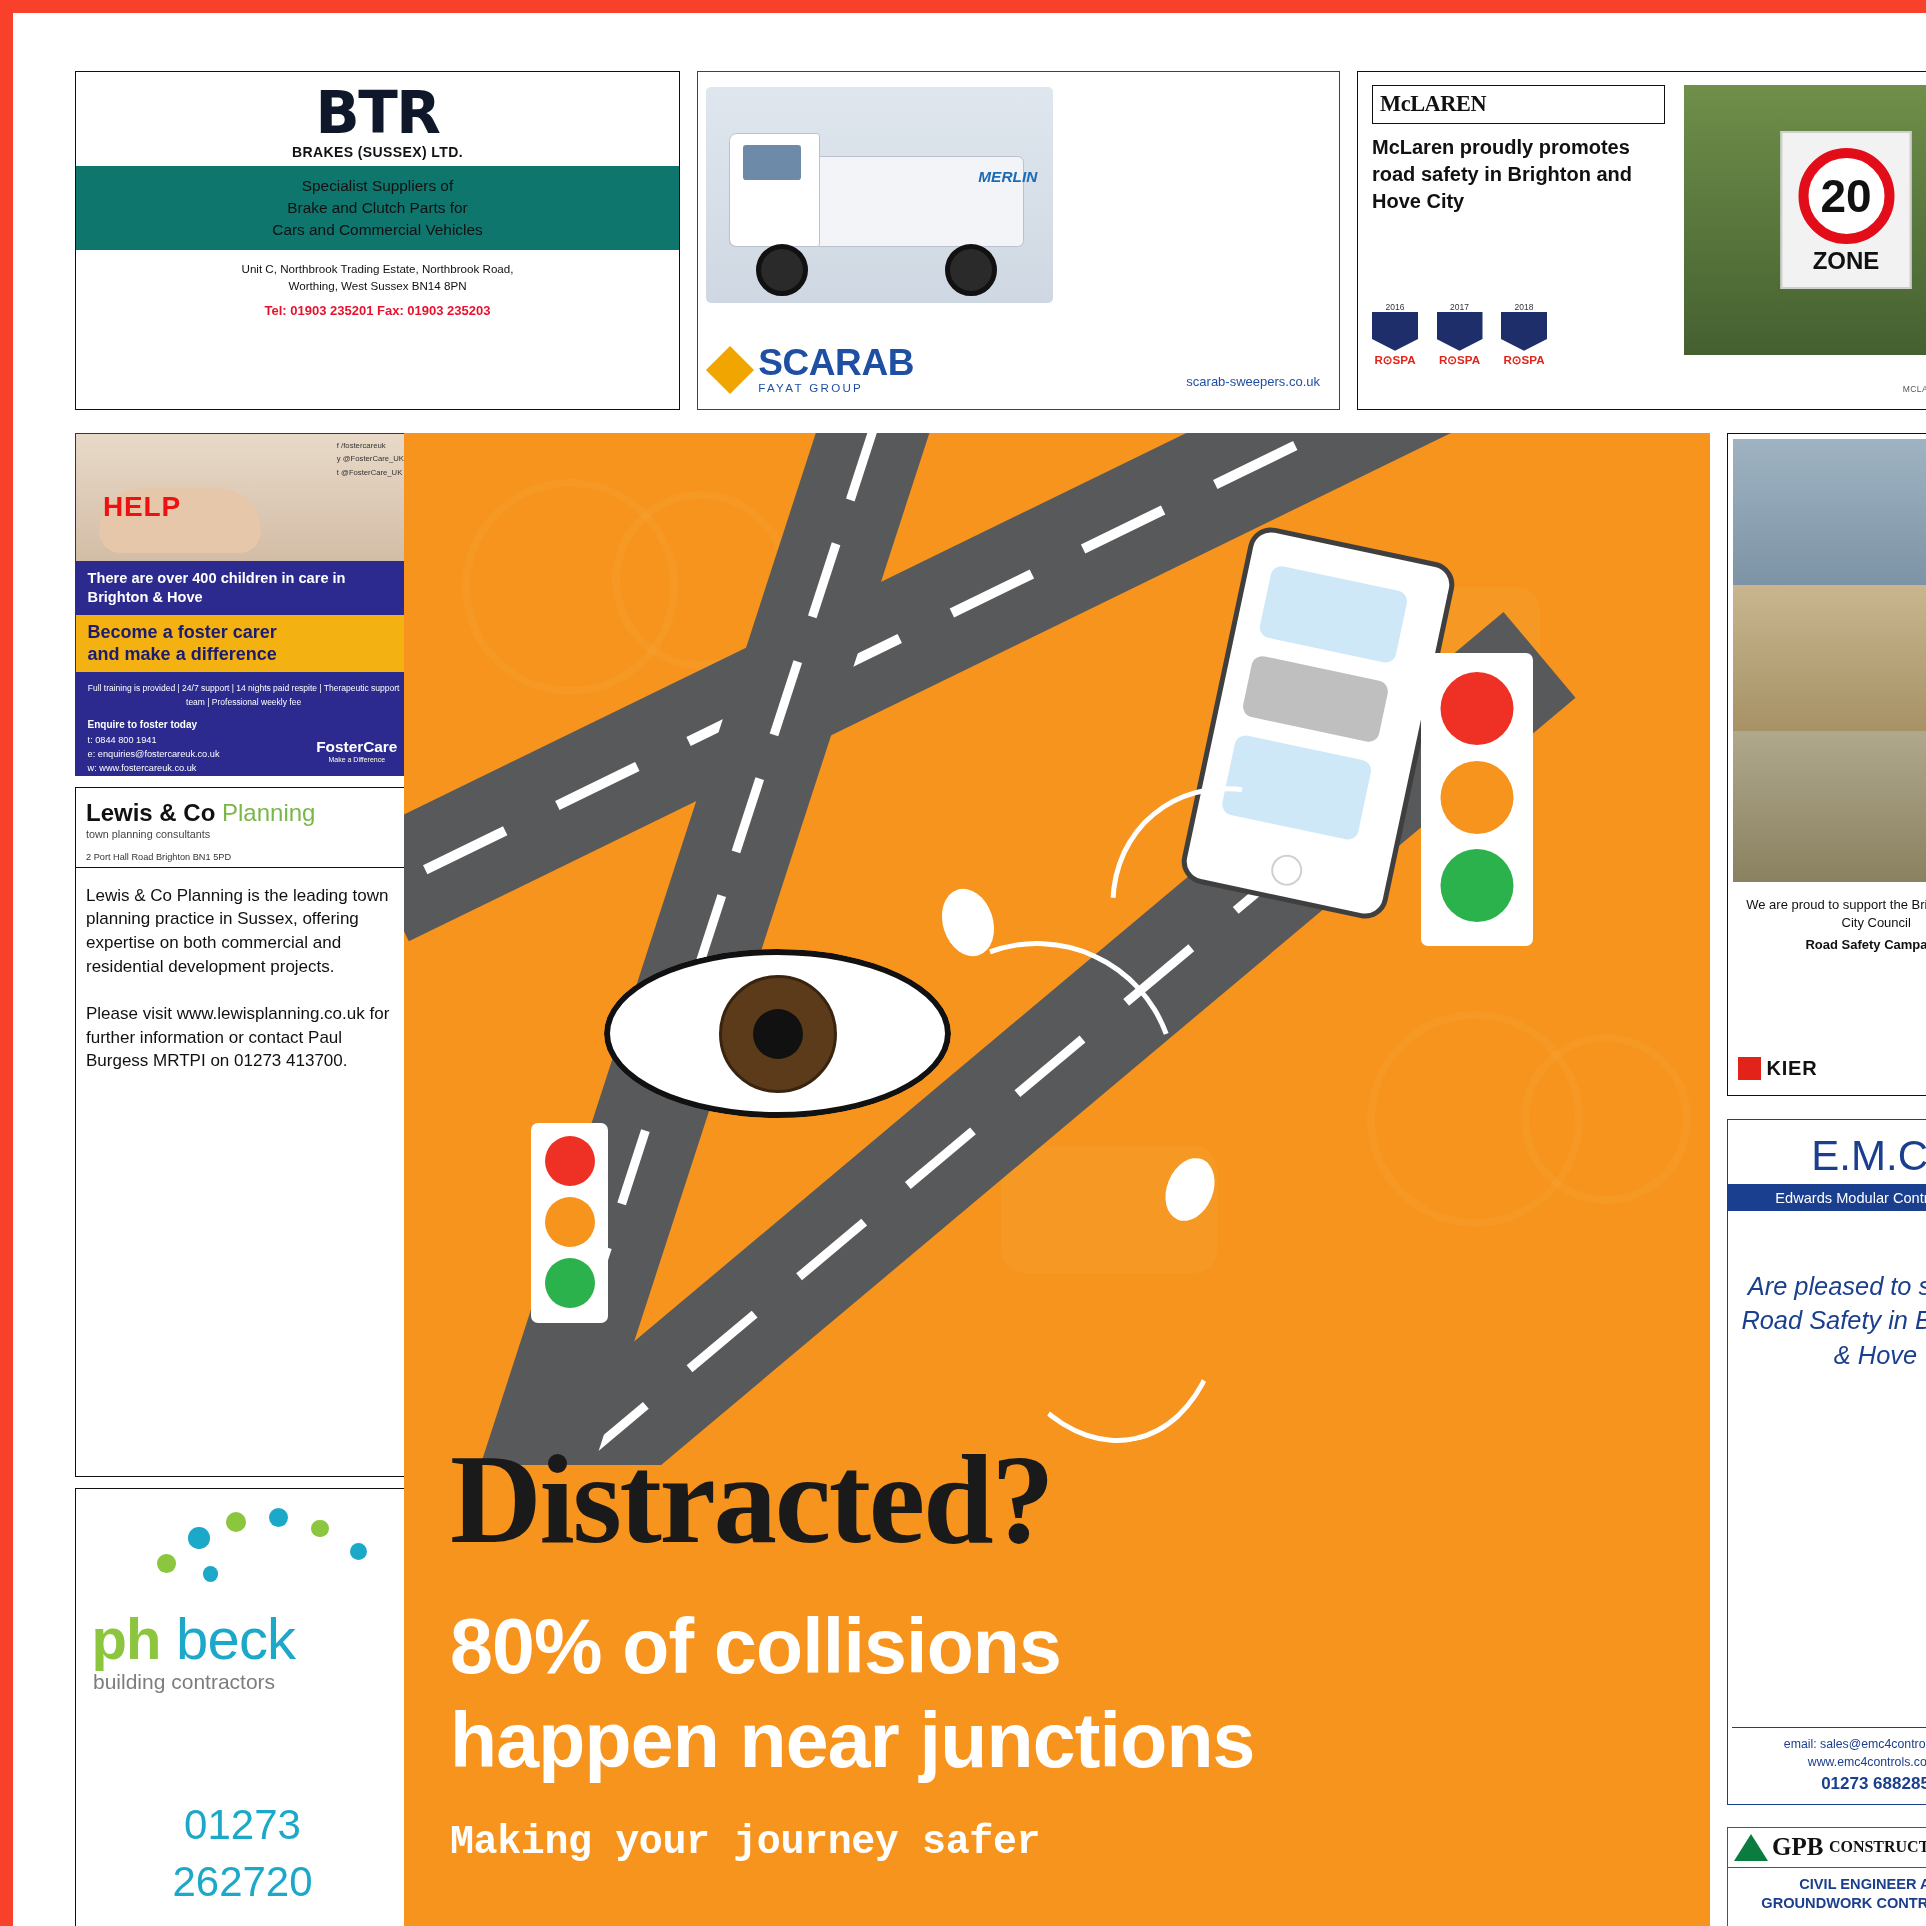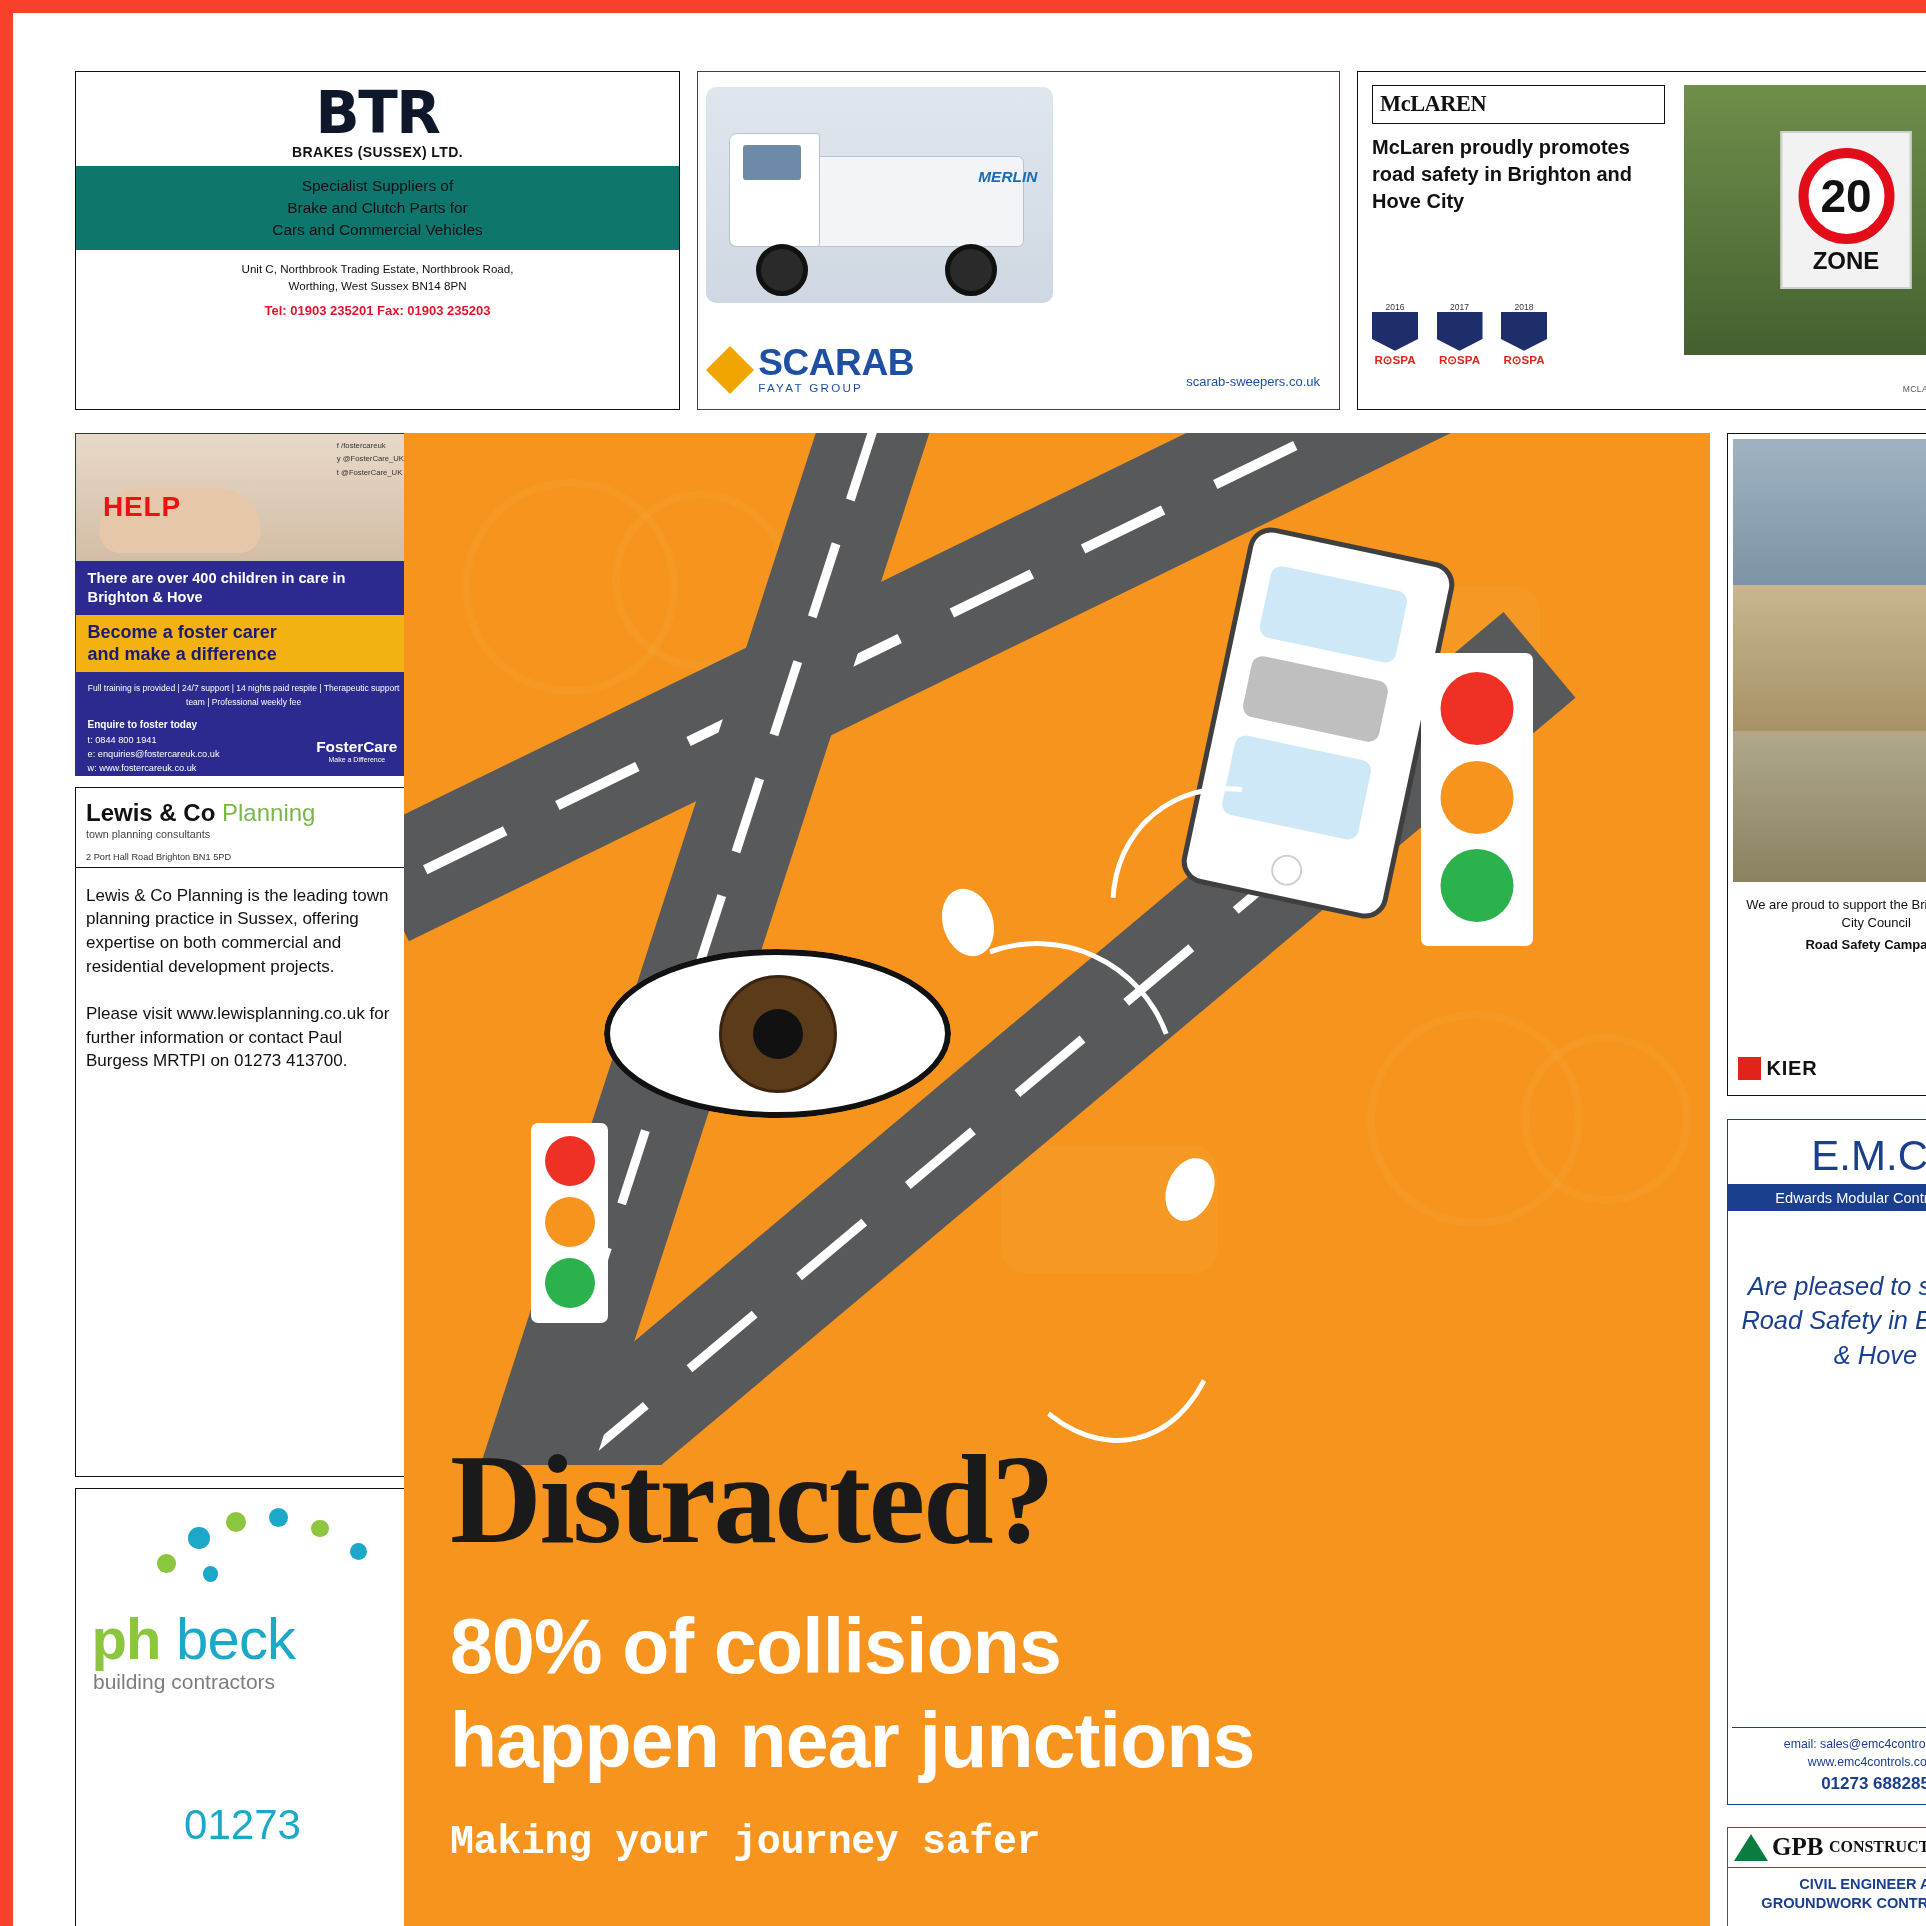--- a/index.html
+++ b/index.html
@@ -26,21 +26,21 @@
   #btr-logo .sub { font-size:14px; font-weight:bold; color:#111; letter-spacing:0.4px; margin-top:2.3px;}
   #btr-grey { background:#0f766e; margin:6.2px 0 0 0; padding:8.5px 0; text-align:center; }
   #btr-grey div { font-size:15.4px; color:#111; line-height:1.45; }
   #btr-addr { text-align:center; margin-top:10px; font-size:11.6px; line-height:1.5; color:#111; }
   #btr-tel { text-align:center; margin-top:8.5px; font-size:13px; font-weight:bold; color:#e8112d; }
 
   #scarab-ad { left:684px; top:58px; width:643px; height:339px; border:1.2px solid #2b3f8c; }
   .scarab-text { position:absolute; left:370px; top:23px; width:250px; color:#1f4fa3; font-size:16.6px; line-height:1.45; }
   .scarab-text .blk2 { margin-top:22.3px; }
   .scarab-truck { position:absolute; left:7.7px; top:15.4px; width:347px; height:216px;
-     background:linear-gradient(#dfe6ee,#cfd8e2); border-radius:10px; overflow:hidden;}
+     background:linear-gradient(#dfe6ee,#cfd8e2); border-radius:5px; overflow:hidden;}
   .truck-body { position:absolute; left:23px; top:69px; width:293px; height:89px; background:#f2f4f7; border:1.5px solid #b9c2cc; border-radius:6.2px;}
   .truck-cab { position:absolute; left:23px; top:46px; width:89px; height:112px; background:#fff; border:1.5px solid #b9c2cc; border-radius:7.7px 3.1px 3.1px 7.7px;}
   .truck-win { position:absolute; left:37px; top:58px; width:58px; height:35px; background:#6d8ba8; border-radius:3.1px;}
   .truck-wheel { position:absolute; bottom:7.7px; width:42px; height:42px; border-radius:50%; background:#2a2a2a; border:5.4px solid #111;}
   .truck-wheel.w1{ left:50px;} .truck-wheel.w2{ left:239px;}
   .truck-merlin{ position:absolute; right:15.4px; top:81px; font-size:15.4px; font-weight:bold; color:#1c6bb5; font-style:italic;}
   .scarab-logo { position:absolute; left:15.4px; bottom:15.4px; display:flex; align-items:center; }
   .scarab-diamond { width:34px; height:34px; background:#f0a500; transform:rotate(45deg); margin-right:10.8px; }
   .scarab-name { font-size:37px; font-weight:bold; color:#1f4fa3; line-height:0.95; letter-spacing:-0.4px;}
   .scarab-sub { font-size:11.6px; color:#1f4fa3; letter-spacing:2.3px;}
@@ -265,20 +265,21 @@
       <div class="ph-dot" style="left:69px;top:7.7px;width:20px;height:20px;background:#8cc63f;"></div>
       <div class="ph-dot" style="left:112px;top:3.9px;width:19px;height:19px;background:#1ca8c9;"></div>
       <div class="ph-dot" style="left:154px;top:15.4px;width:17.7px;height:17.7px;background:#8cc63f;"></div>
       <div class="ph-dot" style="left:193px;top:39px;width:17px;height:17px;background:#1ca8c9;"></div>
       <div class="ph-dot" style="left:46px;top:62px;width:15.4px;height:15.4px;background:#1ca8c9;"></div>
     </div>
     <div class="ph-name"><span class="b">ph</span> <span>beck</span></div>
     <div class="ph-sub">building contractors</div>
     <div class="ph-phone">
       <div>01273</div>
+      <div>262720</div>
     </div>
 
   </div>
 
   <div class="box" id="poster">
     <div class="poster-top">
 
       <div class="ghost" style="left:58px;top:46px;width:200px;height:200px;border:8.5px solid #f5a93a;border-radius:50%;"></div>
       <div class="ghost" style="left:208px;top:58px;width:162px;height:162px;border:8.5px solid #f5a93a;border-radius:50%;"></div>
       <div class="ghost" style="left:963px;top:578px;width:200px;height:200px;border:8.5px solid #f5a93a;border-radius:50%;"></div>

